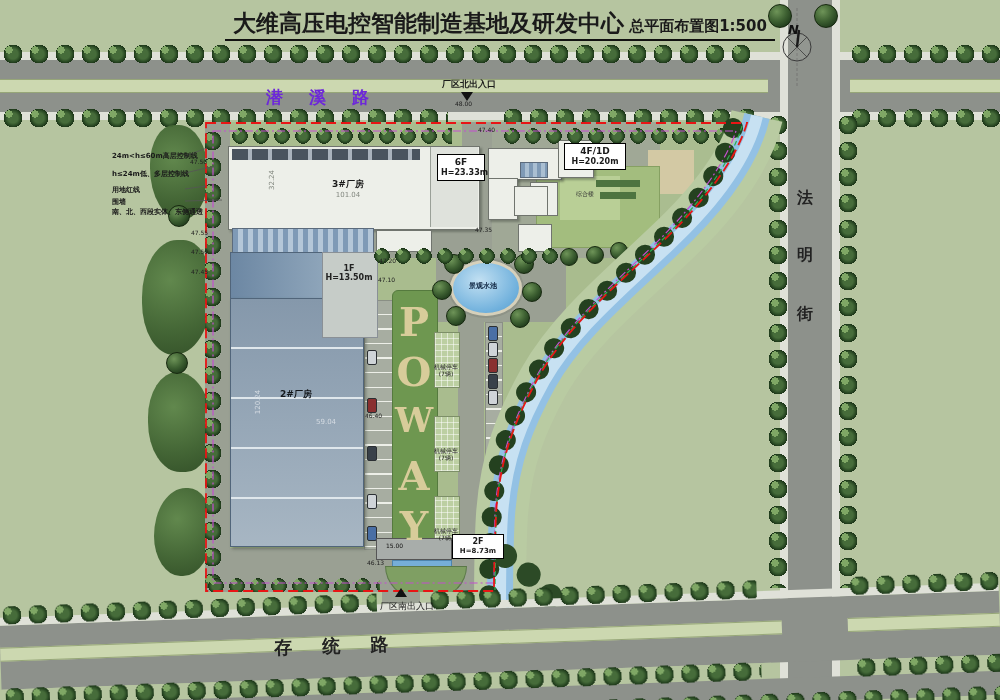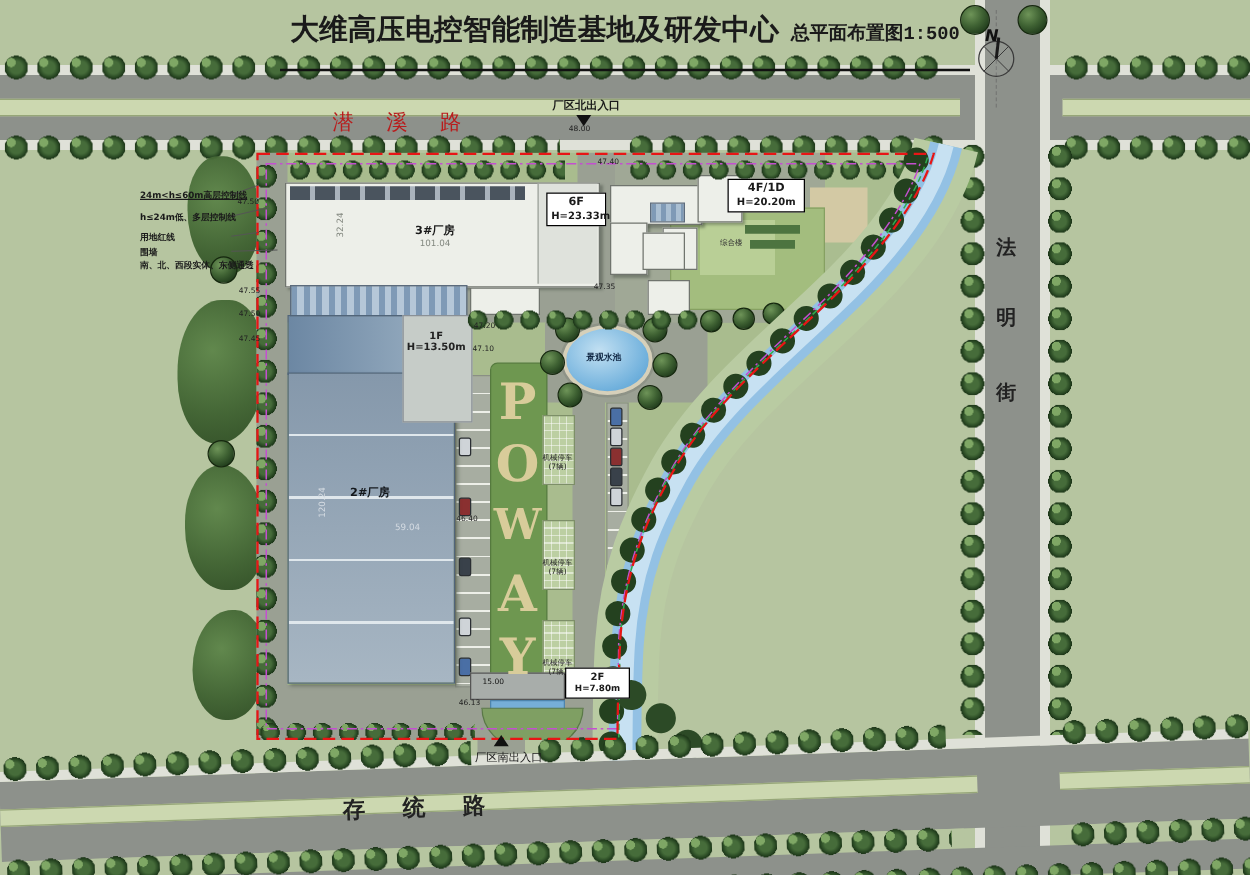--- a/index.html
+++ b/index.html
@@ -208,67 +208,67 @@
       <circle cx="797" cy="47" r="14" fill="rgba(255,255,255,0.05)" stroke="#3a3a3a" stroke-width="1"></circle>
       <line x1="787" y1="37" x2="807" y2="57" stroke="#3a3a3a" stroke-width="0.8"></line>
       <line x1="807" y1="37" x2="787" y2="57" stroke="#3a3a3a" stroke-width="0.8"></line>
       <line x1="797" y1="47" x2="799" y2="30" stroke="#1a1a1a" stroke-width="2.4"></line>
     </g>
   </svg>
 
   <div class="txt" style="left:788px;top:22px;font-size:13px;font-weight:bold;font-style:italic;color:#111;">N</div>
 
   <div class="a" style="left:0;top:8px;width:1000px;text-align:center;">
-    <span style="display:inline-block;border-bottom:2px solid #111;padding:0 8px 16px;font-family:Liberation Mono, monospace;">
+    <span style="display:inline-block;border-bottom:2px solid #111;padding:0 8px 0;">
       <span style="font-size:23px;font-weight:bold;">大维高压电控智能制造基地及研发中心</span>
       <span style="font-size:15px;font-weight:bold;">总平面布置图1:500</span>
     </span>
   </div>
 
-  <div class="txt" style="left:266px;top:86px;font-size:17px;font-weight:normal;letter-spacing:26px;color:#b91c1c;">潜溪路</div>
+  <div class="txt" style="left:266px;top:86px;font-size:17px;font-weight:bold;letter-spacing:26px;color:#6d28d9;">潜溪路</div>
   <div class="txt vtext" style="left:794px;top:176px;font-size:16px;font-weight:bold;letter-spacing:58px;color:#222;">法明街</div>
 
   <div class="txt" style="left:424px;top:78px;width:90px;text-align:center;font-size:9px;font-weight:bold;">厂区北出入口</div>
   <div class="arr-down" style="left:461px;top:92px;"></div>
 
   <div class="arr-up" style="left:395px;top:588px;"></div>
   <div class="txt" style="left:362px;top:600px;width:90px;text-align:center;font-size:9px;font-weight:normal;">厂区南出入口</div>
 
-  <div class="txt" style="left:112px;top:151px;font-size:7px;font-weight:bold;text-decoration:underline;">24m&lt;h≤60m高层控制线</div>
+  <div class="txt" style="left:112px;top:151px;font-size:7px;font-weight:bold;">24m&lt;h≤60m高层控制线</div>
   <div class="txt" style="left:112px;top:169px;font-size:7px;font-weight:bold;">h≤24m低、多层控制线</div>
   <div class="txt" style="left:112px;top:185px;font-size:7px;font-weight:bold;">用地红线</div>
   <div class="txt" style="left:112px;top:197px;font-size:7px;font-weight:bold;">围墙</div>
   <div class="txt" style="left:112px;top:207px;font-size:7px;font-weight:bold;">南、北、西段实体、东侧通透</div>
 
   <div class="txt" style="left:318px;top:178px;width:60px;text-align:center;font-size:9px;font-weight:bold;">3#厂房</div>
   <div class="txt dim" style="left:328px;top:191px;width:40px;text-align:center;">101.04</div>
   <div class="txt dim" style="left:262px;top:176px;transform:rotate(-90deg);">32.24</div>
 
   <div class="labelbox" style="left:437px;top:154px;width:40px;">
     <div>6F</div>
     <div style="font-size:8px;">H=23.33m</div>
   </div>
 
-  <div class="labelbox" style="left:582px;top:143px;width:54px;">
+  <div class="labelbox" style="left:564px;top:143px;width:54px;">
     <div>4F/1D</div>
     <div style="font-size:8px;">H=20.20m</div>
   </div>
 
   <div class="txt" style="left:324px;top:264px;width:50px;text-align:center;font-size:8px;font-weight:bold;color:#222;">
     <div>1F</div>
     <div>H=13.50m</div>
   </div>
 
   <div class="txt" style="left:266px;top:388px;width:60px;text-align:center;font-size:9px;font-weight:bold;color:#14181c;">2#厂房</div>
   <div class="txt" style="left:246px;top:398px;transform:rotate(-90deg);font-size:7px;color:#d4dbe2;">120.24</div>
   <div class="txt" style="left:316px;top:418px;font-size:7px;color:#d4dbe2;">59.04</div>
 
   <div class="labelbox" style="left:452px;top:534px;width:44px;font-size:8px;">
     <div>2F</div>
-    <div style="font-size:7px;">H=7.80m</div>
+    <div style="font-size:7px;">H=8.73m</div>
   </div>
   <div class="txt tiny" style="left:386px;top:542px;color:#111;">15.00</div>
 
   <div class="txt" style="left:576px;top:190px;font-size:6px;color:#333;">综合楼</div>
 
   <div class="txt" style="left:455px;top:281px;width:56px;text-align:center;font-size:7px;font-weight:bold;color:#0e2440;">景观水池</div>
 
   <div class="txt" style="left:433px;top:364px;width:26px;font-size:6px;line-height:1.1;white-space:normal;text-align:center;color:#222;">机械停车(7辆)</div>
   <div class="txt" style="left:433px;top:448px;width:26px;font-size:6px;line-height:1.1;white-space:normal;text-align:center;color:#222;">机械停车(7辆)</div>
   <div class="txt" style="left:433px;top:528px;width:26px;font-size:6px;line-height:1.1;white-space:normal;text-align:center;color:#222;">机械停车(7辆)</div>

